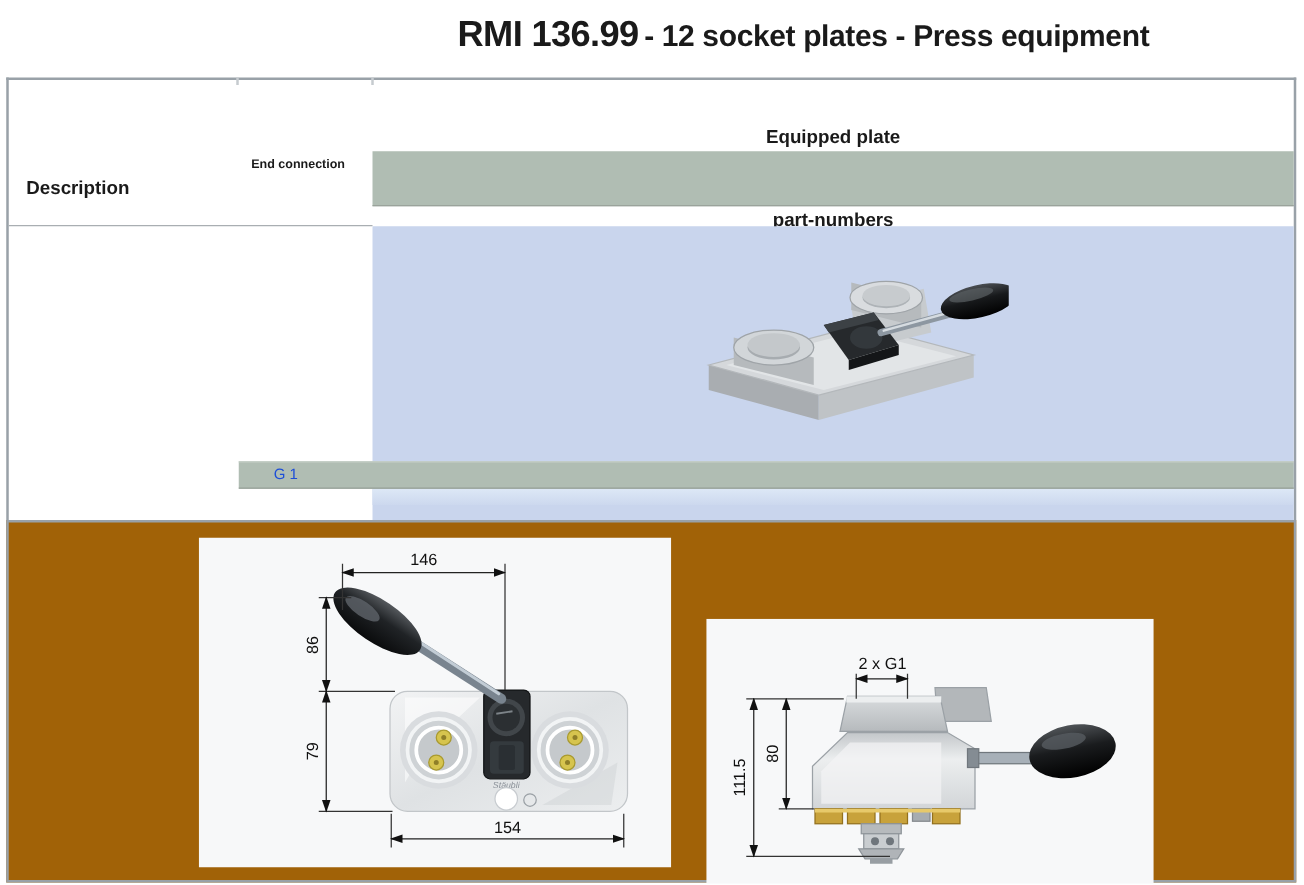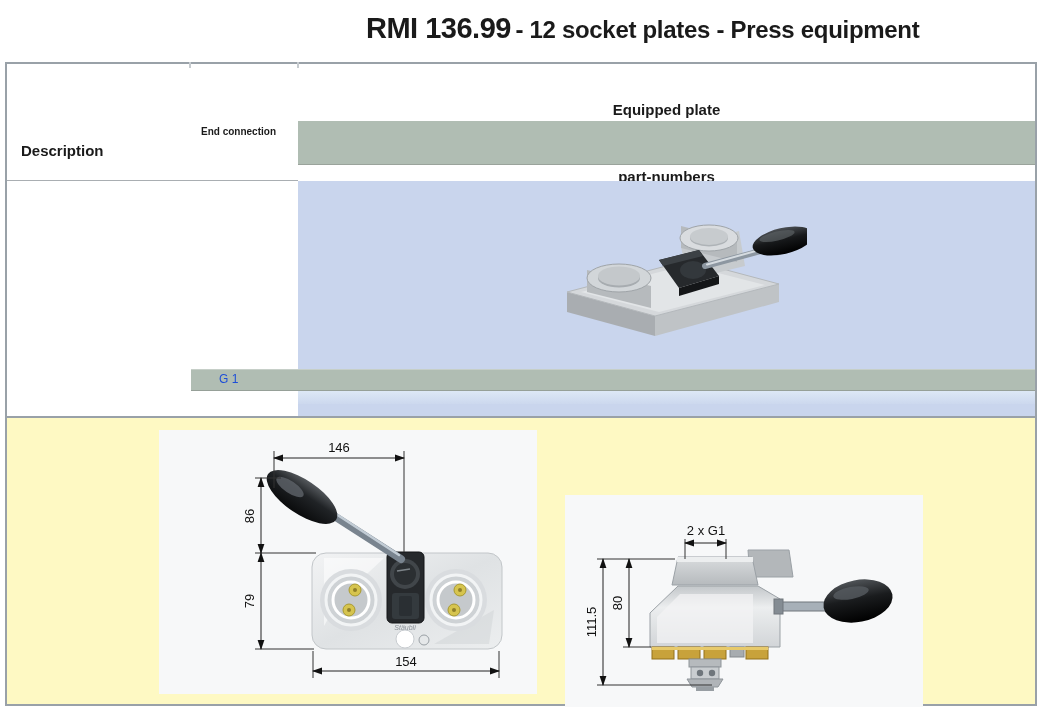--- a/index.html
+++ b/index.html
@@ -30,21 +30,21 @@
   #desc-cell { left:14px; top:127px; width:176px; font-size:15px; font-weight:bold; line-height:20px; }
   #g1-band { left:184px; top:305px; width:844px; height:22px; background:#b0bdb3;
              border-top:1px solid #c6cfc8; border-bottom:1px solid #96a098; }
   #g1-val { left:196px; top:308px; font-size:12px; color:#1d4ed8;margin-left:16px; }
   #part-num { left:291px; top:308px; width:737px; text-align:center;
               font-size:15px; font-weight:bold; }
   #photo-svg { left:540px; top:136px; }
 
   
   #draw-box { left:5px; top:416px; width:1032px; height:290px;
-              border:2px solid #99a1a8; background:#fef9c3; }
+              border:2px solid #99a1a8; background:#a16207; }
   #draw-box > * { position:absolute; }
   #front-view { left:152px; top:12px; }
   #side-view  { left:558px; top:77px; }
 
   svg text { font-family:"Liberation Sans", sans-serif; font-size:13px; fill:#111; }
   svg text.brand { font-size:7px; fill:#8a9098; font-style:italic; }
   .dim { stroke:#222; stroke-width:1; fill:none; }
   .ext { stroke:#333; stroke-width:1; fill:none; }
 </style>
 </head>

